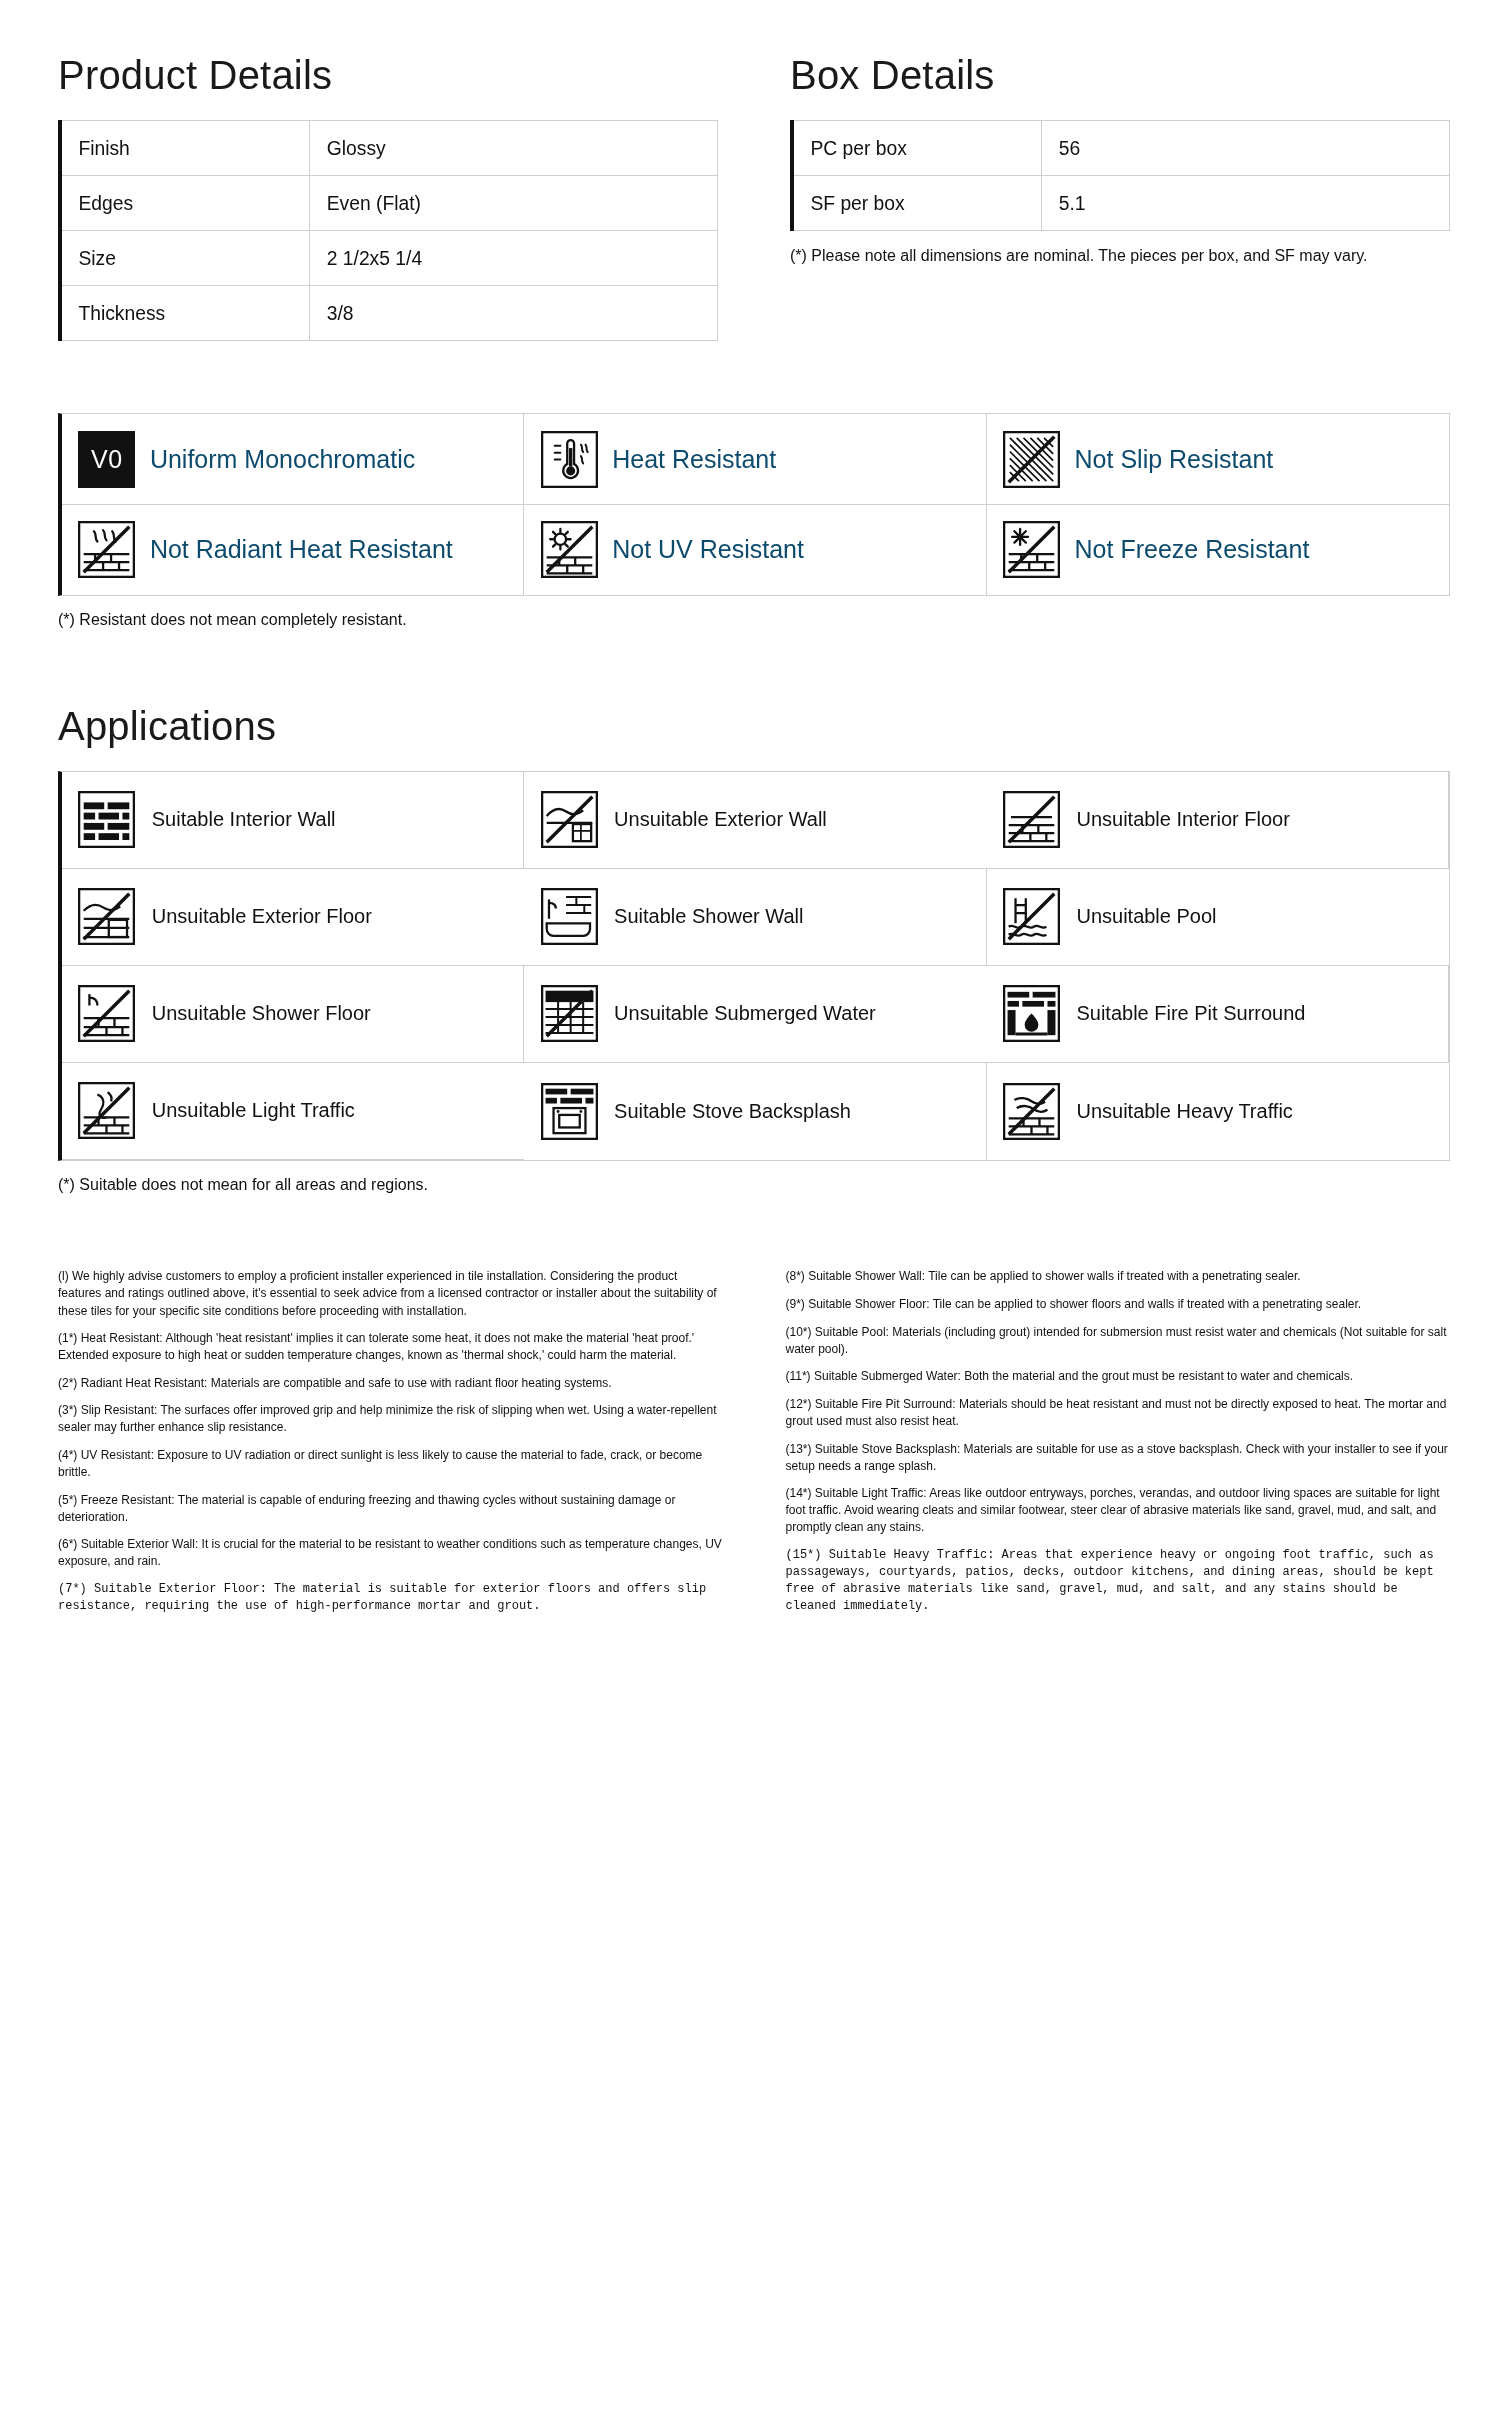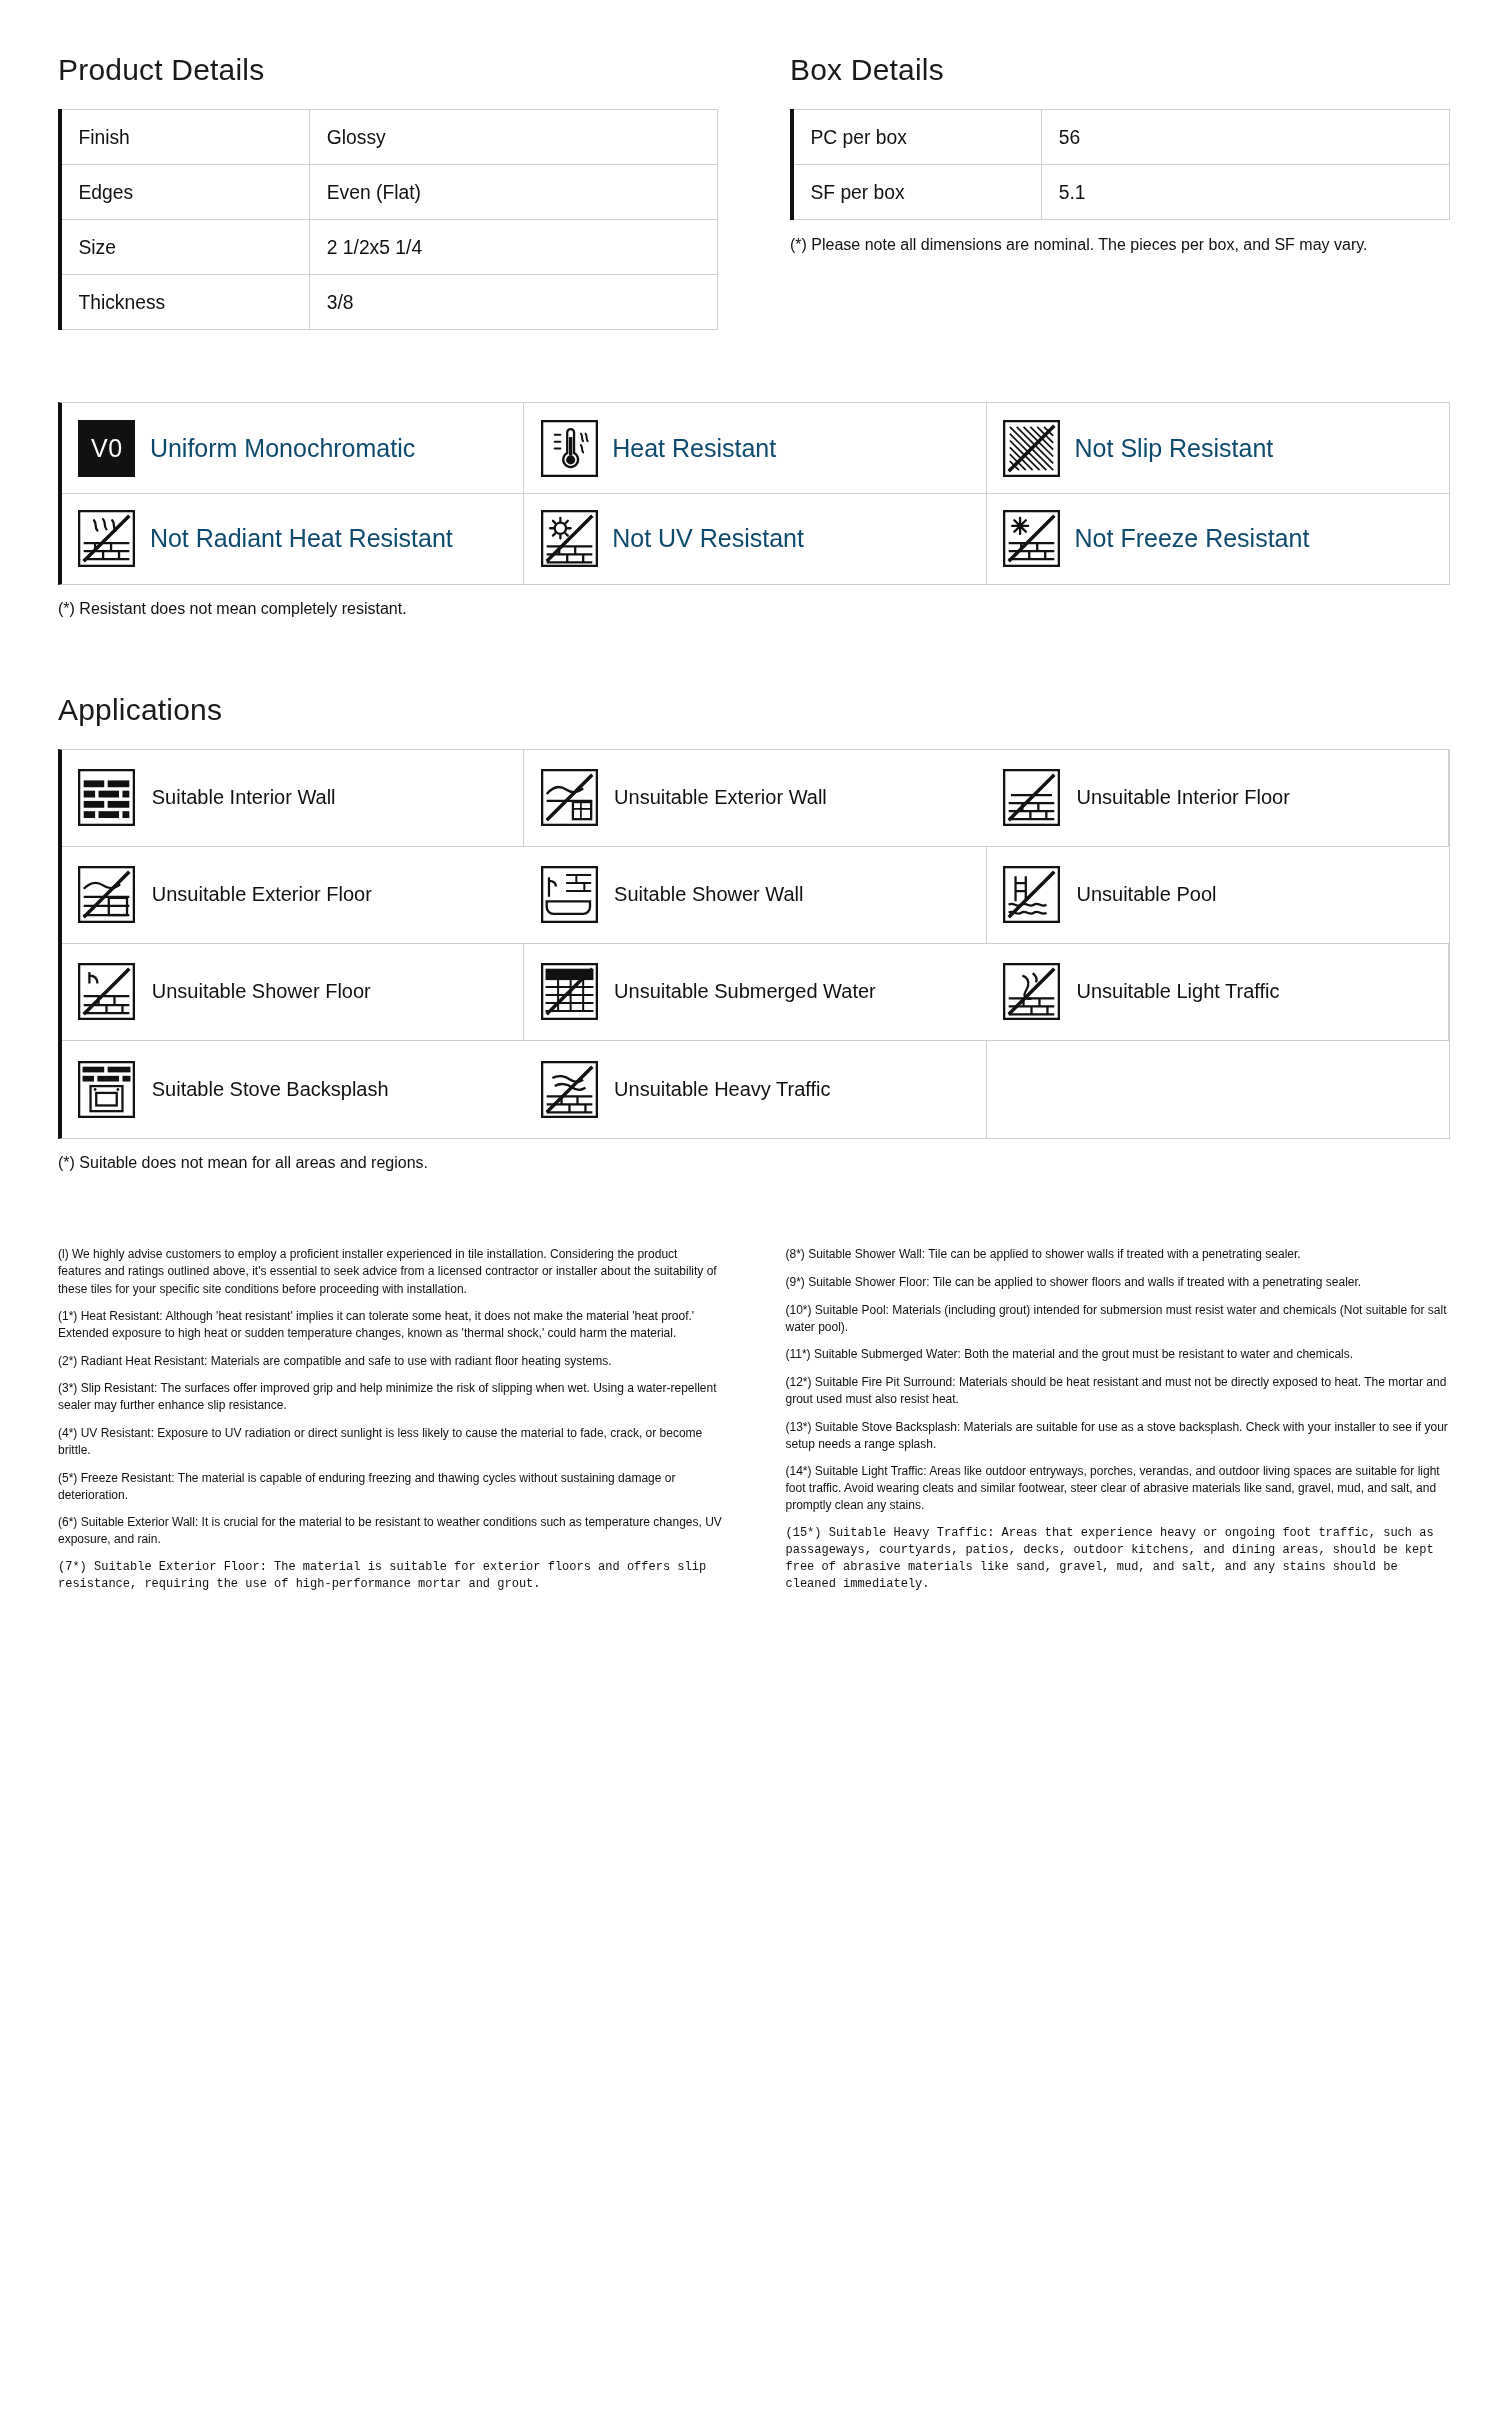--- a/index.html
+++ b/index.html
@@ -5,21 +5,21 @@
   * { box-sizing: border-box; margin: 0; padding: 0; }
   html, body {
     width: 1508px;
     background: #ffffff;
     font-family: "Liberation Sans", sans-serif;
     color: #111111;
   }
   body { padding: 53px 58px 29px 58px; }
 
   h2.section-title {
-    font-size: 30px;
+    font-size: 40px;
     font-weight: 400;
     letter-spacing: 0.2px;
     color: #1a1a1a;
     margin-bottom: 22px;
   }
 
   
   .top-row {
     display: flex;
     gap: 72px;
@@ -393,20 +393,39 @@
           <g stroke="#111" stroke-width="3.5" fill="none">
             <path d="M8 42h84M8 56h84M8 70h84M8 84h84"></path>
             <path d="M30 30v56M52 30v56M74 30v56"></path>
           </g>
           <line x1="10" y1="90" x2="90" y2="10" stroke="#111" stroke-width="6"></line>
         </svg>
       </span>
       <div class="app-label">Unsuitable Submerged Water</div>
     </div>
 
+    <div class="app-cell">
+      <span class="icon">
+        <svg viewBox="0 0 100 100">
+          <rect x="2" y="2" width="96" height="96" fill="none" stroke="#111" stroke-width="4"></rect>
+          <g fill="#111">
+            <rect x="8" y="12" width="38" height="10"></rect>
+              <rect x="52" y="12" width="40" height="10"></rect>
+            <rect x="8" y="28" width="20" height="10"></rect>
+              <rect x="34" y="28" width="38" height="10"></rect>
+              <rect x="78" y="28" width="14" height="10"></rect>
+            <rect x="8" y="44" width="14" height="44"></rect>
+              <rect x="78" y="44" width="14" height="44"></rect>
+          </g>
+          <path d="M50 50c8 8 12 14 12 20a12 12 0 0 1-24 0c0-6 4-12 12-20z" fill="#111"></path>
+          <path d="M22 86h56" stroke="#111" stroke-width="5"></path>
+        </svg>
+      </span>
+      <div class="app-label">Suitable Fire Pit Surround</div>
+    </div>
 
     <div class="app-cell">
       <span class="icon">
         <svg viewBox="0 0 100 100">
           <rect x="2" y="2" width="96" height="96" fill="none" stroke="#111" stroke-width="4"></rect>
           <path d="M34 22c8 2 12 10 10 18-2 8-8 12-6 18 2 5 8 6 12 4" fill="none" stroke="#111" stroke-width="4"></path>
           <path d="M52 18c6 4 8 10 6 16" fill="none" stroke="#111" stroke-width="4"></path>
           <path d="M10 62h80M10 76h80M10 90h80" stroke="#111" stroke-width="4"></path>
           <path d="M36 62v14M64 62v14M50 76v14M78 76v14" stroke="#111" stroke-width="4"></path>
           <line x1="10" y1="90" x2="90" y2="10" stroke="#111" stroke-width="6"></line>

